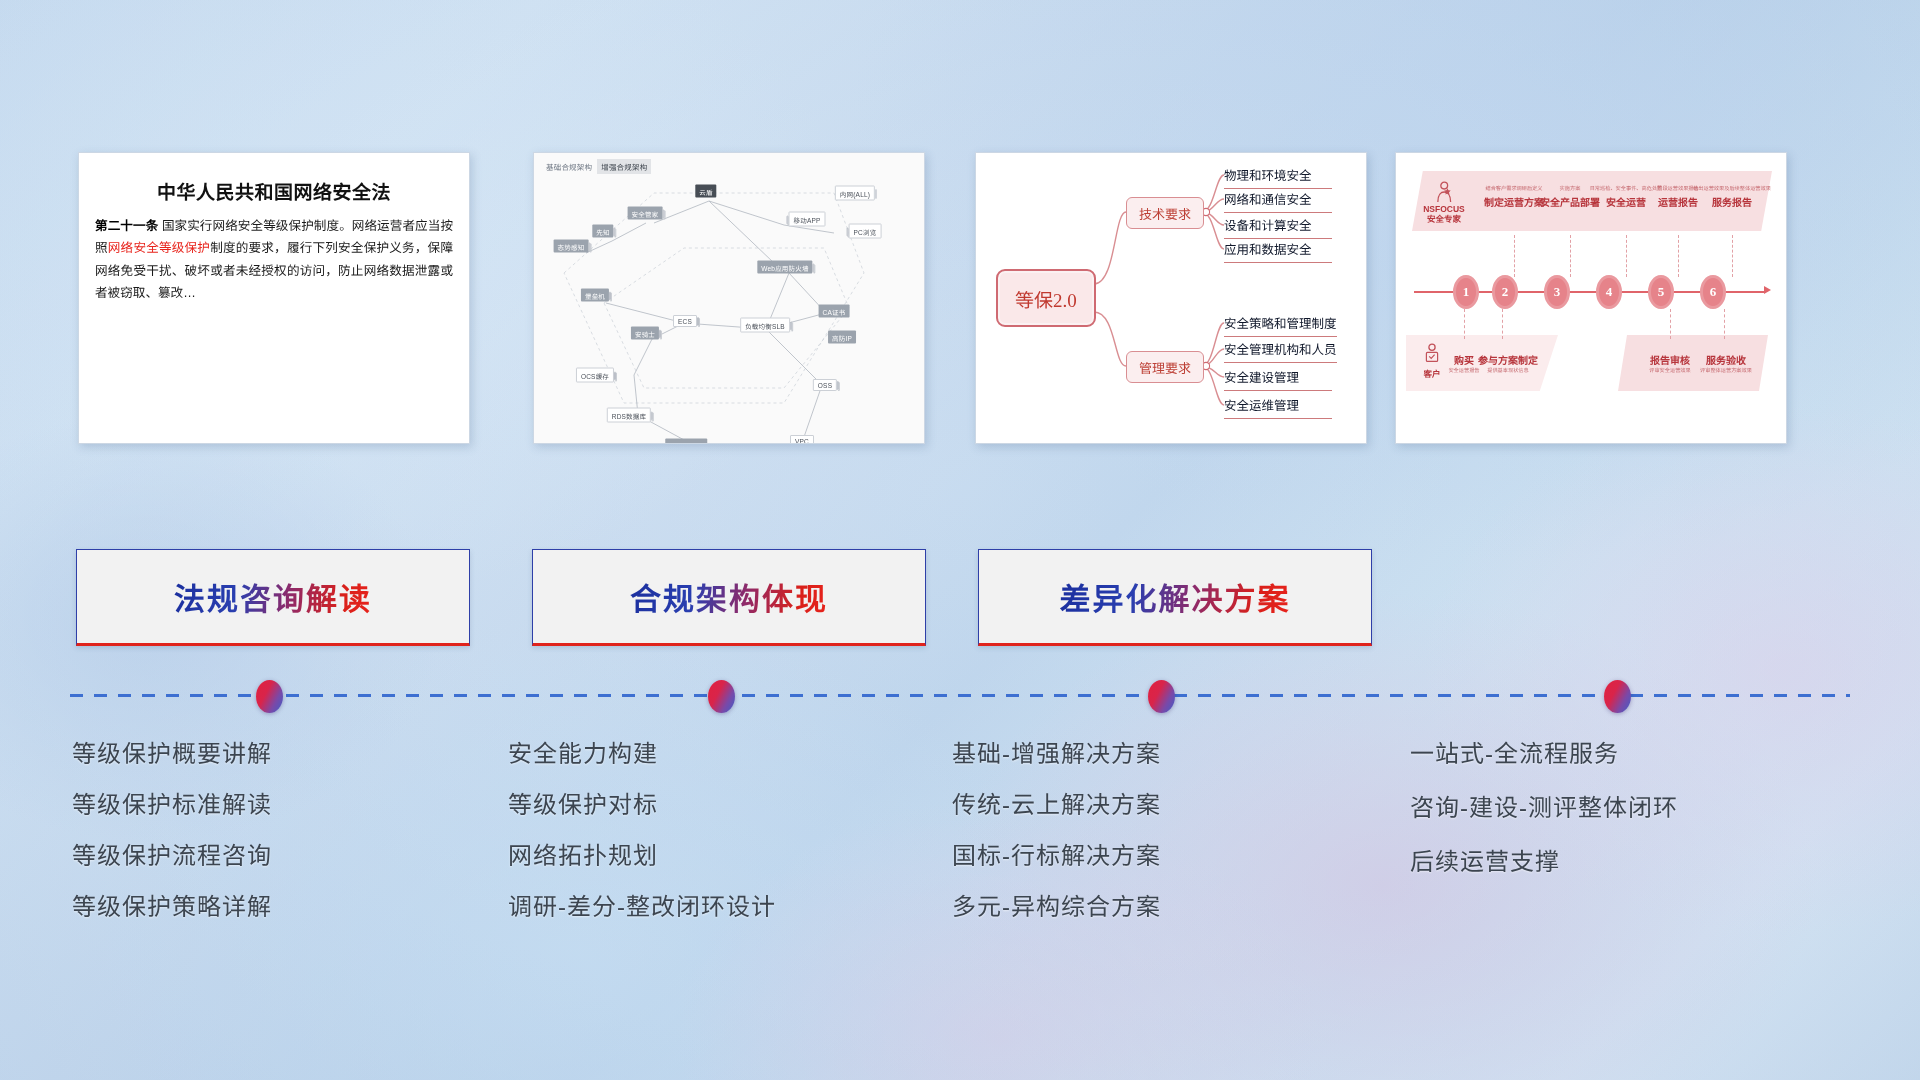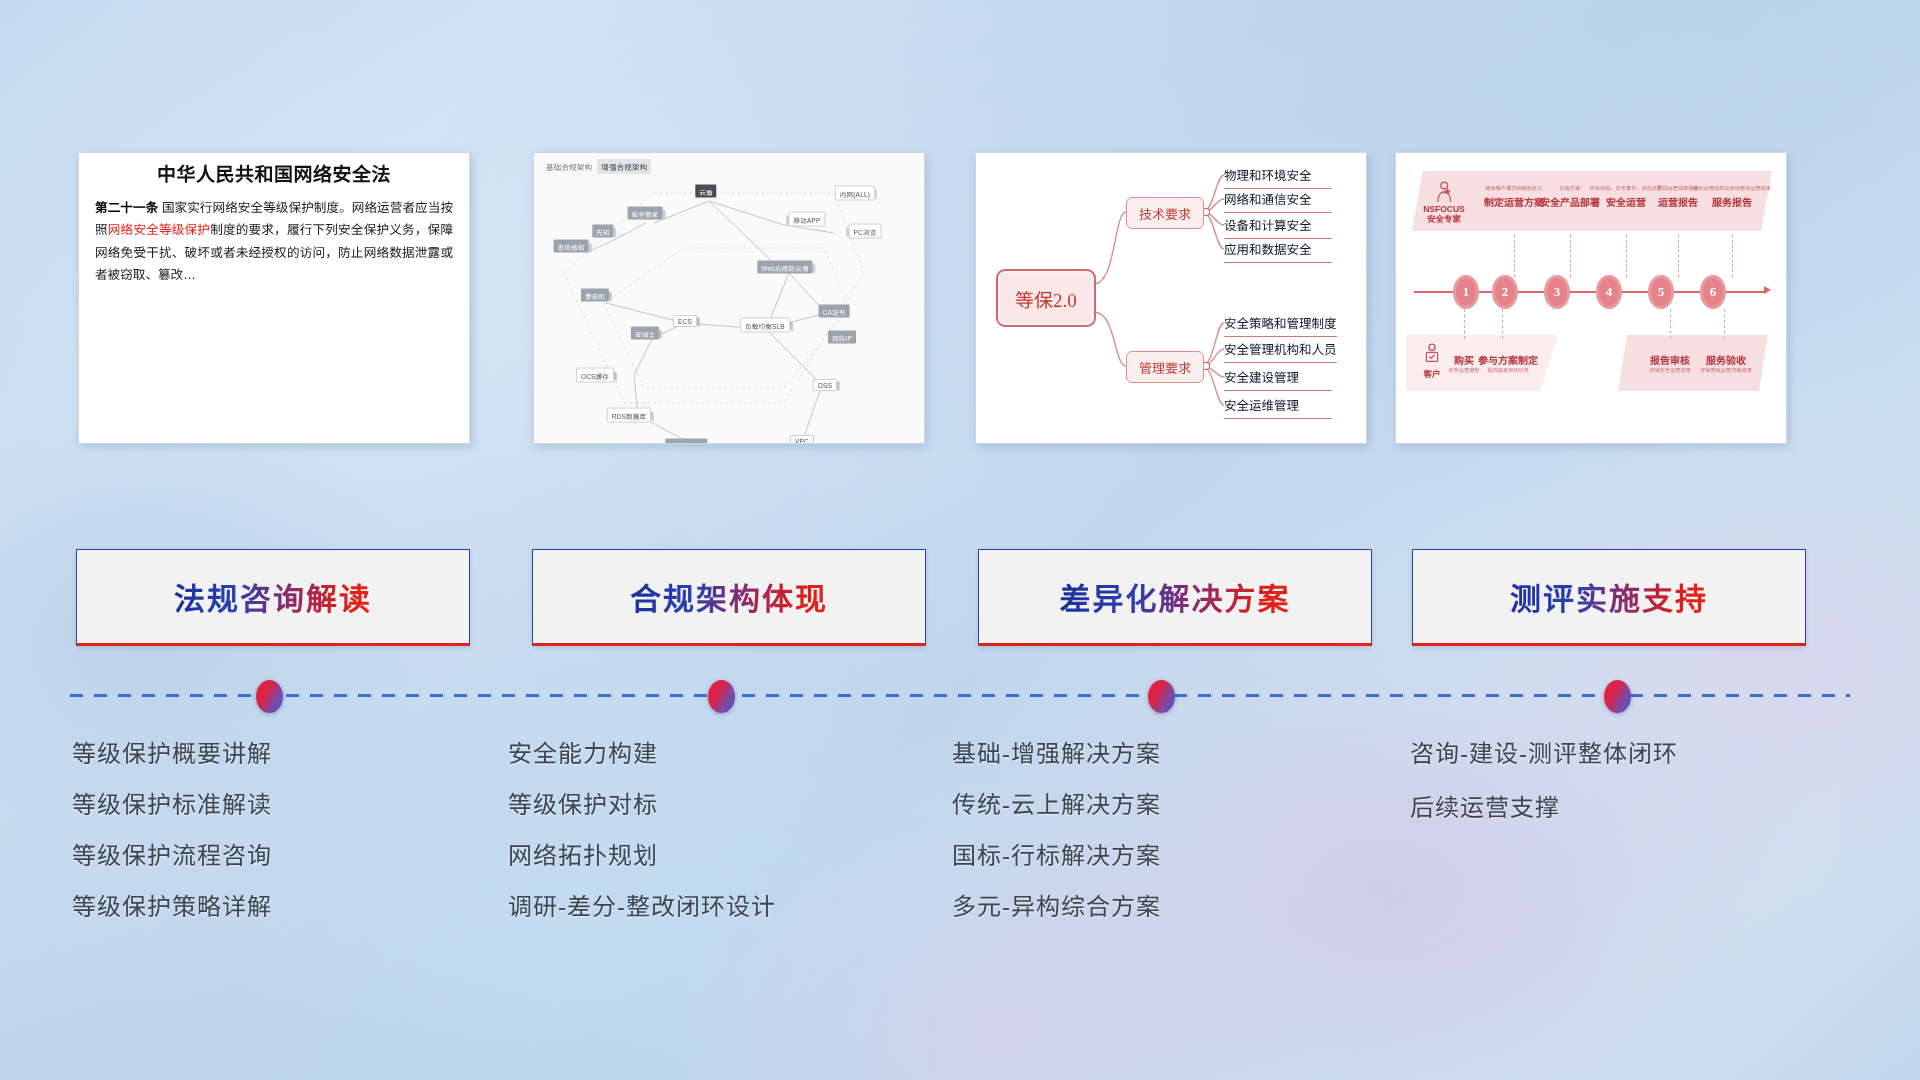--- a/index.html
+++ b/index.html
@@ -49,21 +49,21 @@
     border:1px solid #ccd7e4;
     box-shadow:2px 3px 9px rgba(60,90,130,.22);
     overflow:hidden;
   }
   .card.c1{left:78px;}
   .card.c2{left:533px;}
   .card.c3{left:975px;}
   .card.c4{left:1395px;}
 
   
-  .law{padding:6px 16px 8px 16px;box-sizing:border-box;height:100%;}
+  .law{padding:24px 16px 8px 16px;box-sizing:border-box;height:100%;}
   .law-title{
     text-align:center;font-size:19px;font-weight:bold;color:#111;
     letter-spacing:.5px;margin-bottom:11px;
   }
   .law-p{
     font-size:12.6px;line-height:1.78;color:#1a1a1a;text-align:justify;margin:0 0 6px 0;
   }
   .law-p b{font-weight:bold;color:#000;}
   .law-p .hl{color:#e8241c;}
 
@@ -404,23 +404,20 @@
 
   <div class="banner b1">
     <span>法规咨询解读</span>
   </div>
   <div class="banner b2">
     <span>合规架构体现</span>
   </div>
   <div class="banner b3">
     <span>差异化解决方案</span>
   </div>
-  <div class="banner b4">
-    <span>测评实施支持</span>
-  </div>
 
   <div class="tl"></div>
   <div class="tl-dot d1"></div>
   <div class="tl-dot d2"></div>
   <div class="tl-dot d3"></div>
   <div class="tl-dot d4"></div>
 
   <div class="col k1">
     <div class="item">等级保护概要讲解</div>
     <div class="item">等级保护标准解读</div>
@@ -433,17 +430,18 @@
     <div class="item">网络拓扑规划</div>
     <div class="item">调研-差分-整改闭环设计</div>
   </div>
   <div class="col k3">
     <div class="item">基础-增强解决方案</div>
     <div class="item">传统-云上解决方案</div>
     <div class="item">国标-行标解决方案</div>
     <div class="item">多元-异构综合方案</div>
   </div>
   <div class="col k4">
+    <div class="item">一站式-全流程服务</div>
     <div class="item">咨询-建设-测评整体闭环</div>
     <div class="item">后续运营支撑</div>
   </div>
 
 </div>
 
 </body></html>

